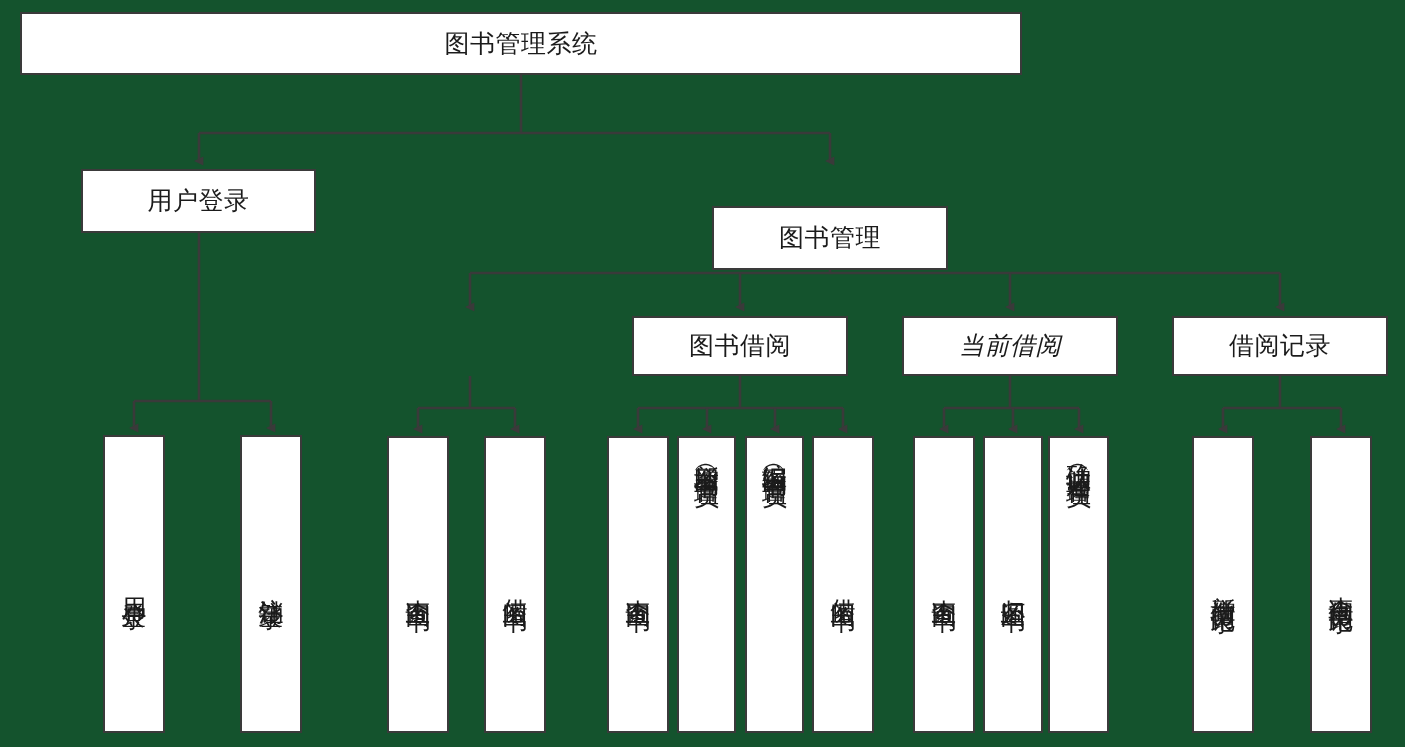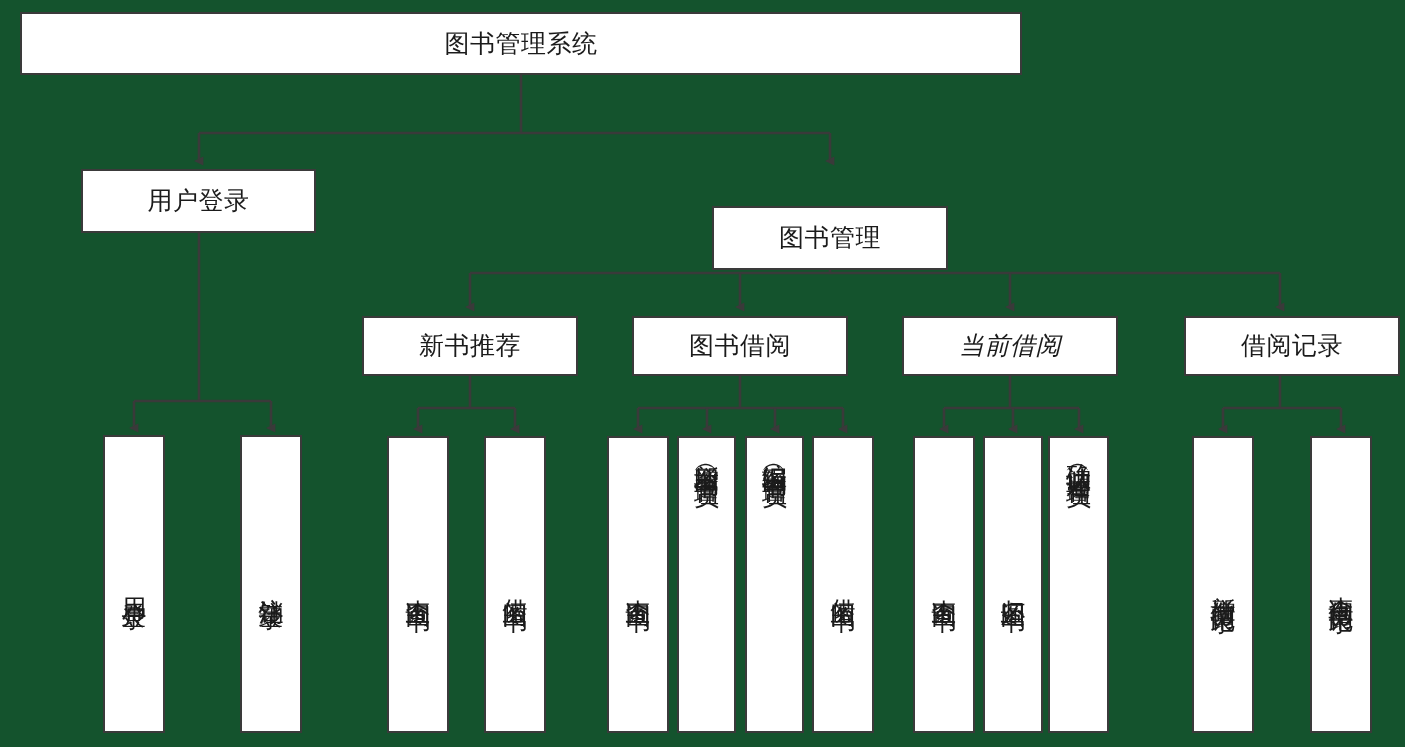--- a/index.html
+++ b/index.html
@@ -139,33 +139,30 @@
   </div>
 
   <div class="node horizontal" style="left:81px; top:169px; width:235px; height:64px;">
     <span class="node-label">用户登录</span>
   </div>
 
   <div class="node horizontal" style="left:712px; top:169px; width:236px; height:64px;margin-top:37px;">
     <span class="node-label">图书管理</span>
   </div>
 
-  <div class="node horizontal" style="left:362px; top:316px; width:216px; height:60px;">
-    <span class="node-label">新书推荐</span>
-  </div>
 
   <div class="node horizontal" style="left:632px; top:316px; width:216px; height:60px;">
     <span class="node-label">图书借阅</span>
   </div>
 
   <div class="node horizontal" style="left:902px; top:316px; width:216px; height:60px;font-style:italic;">
     <span class="node-label">当前借阅</span>
   </div>
 
-  <div class="node horizontal" style="left:1172px; top:316px; width:216px; height:60px;margin-left:12px;">
+  <div class="node horizontal" style="left:1172px; top:316px; width:216px; height:60px;">
     <span class="node-label">借阅记录</span>
   </div>
 
   <div class="node vertical centered" style="left:103px; top:435px; width:62px; height:298px;">
     <span class="node-label">用户登录</span>
   </div>
 
   <div class="node vertical centered" style="left:240px; top:435px; width:62px; height:298px;">
     <span class="node-label">注销登录</span>
   </div>

